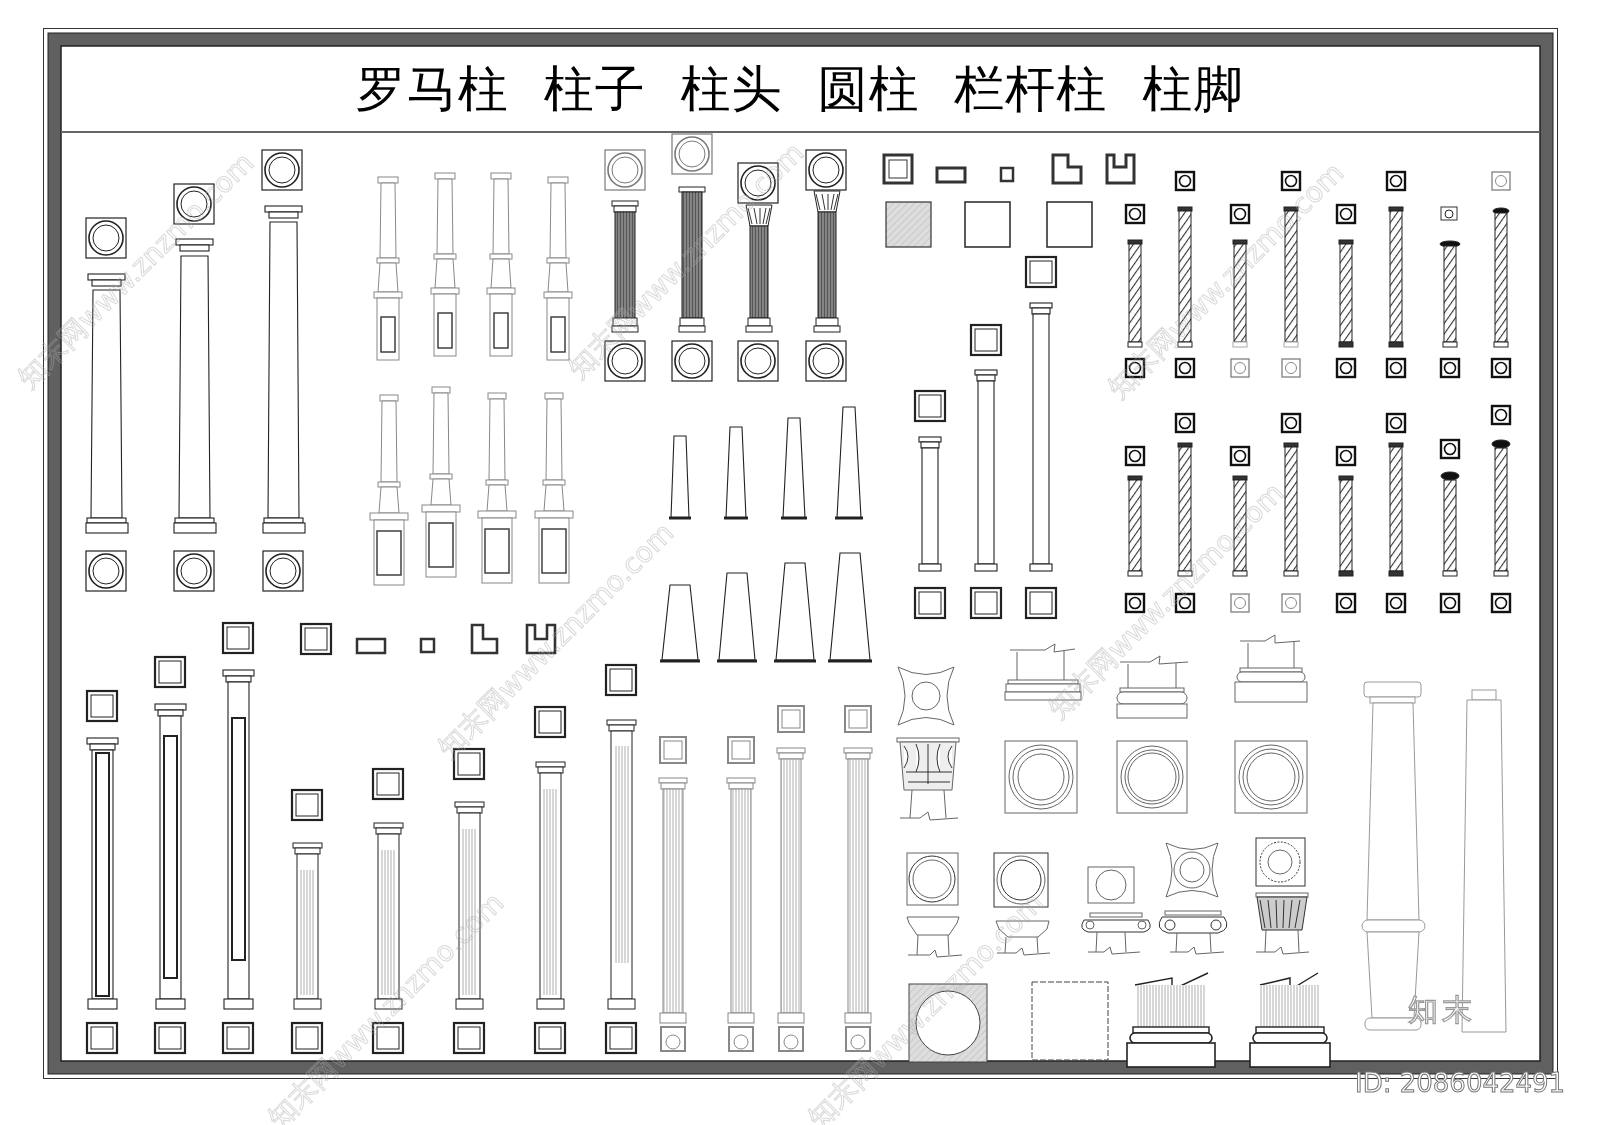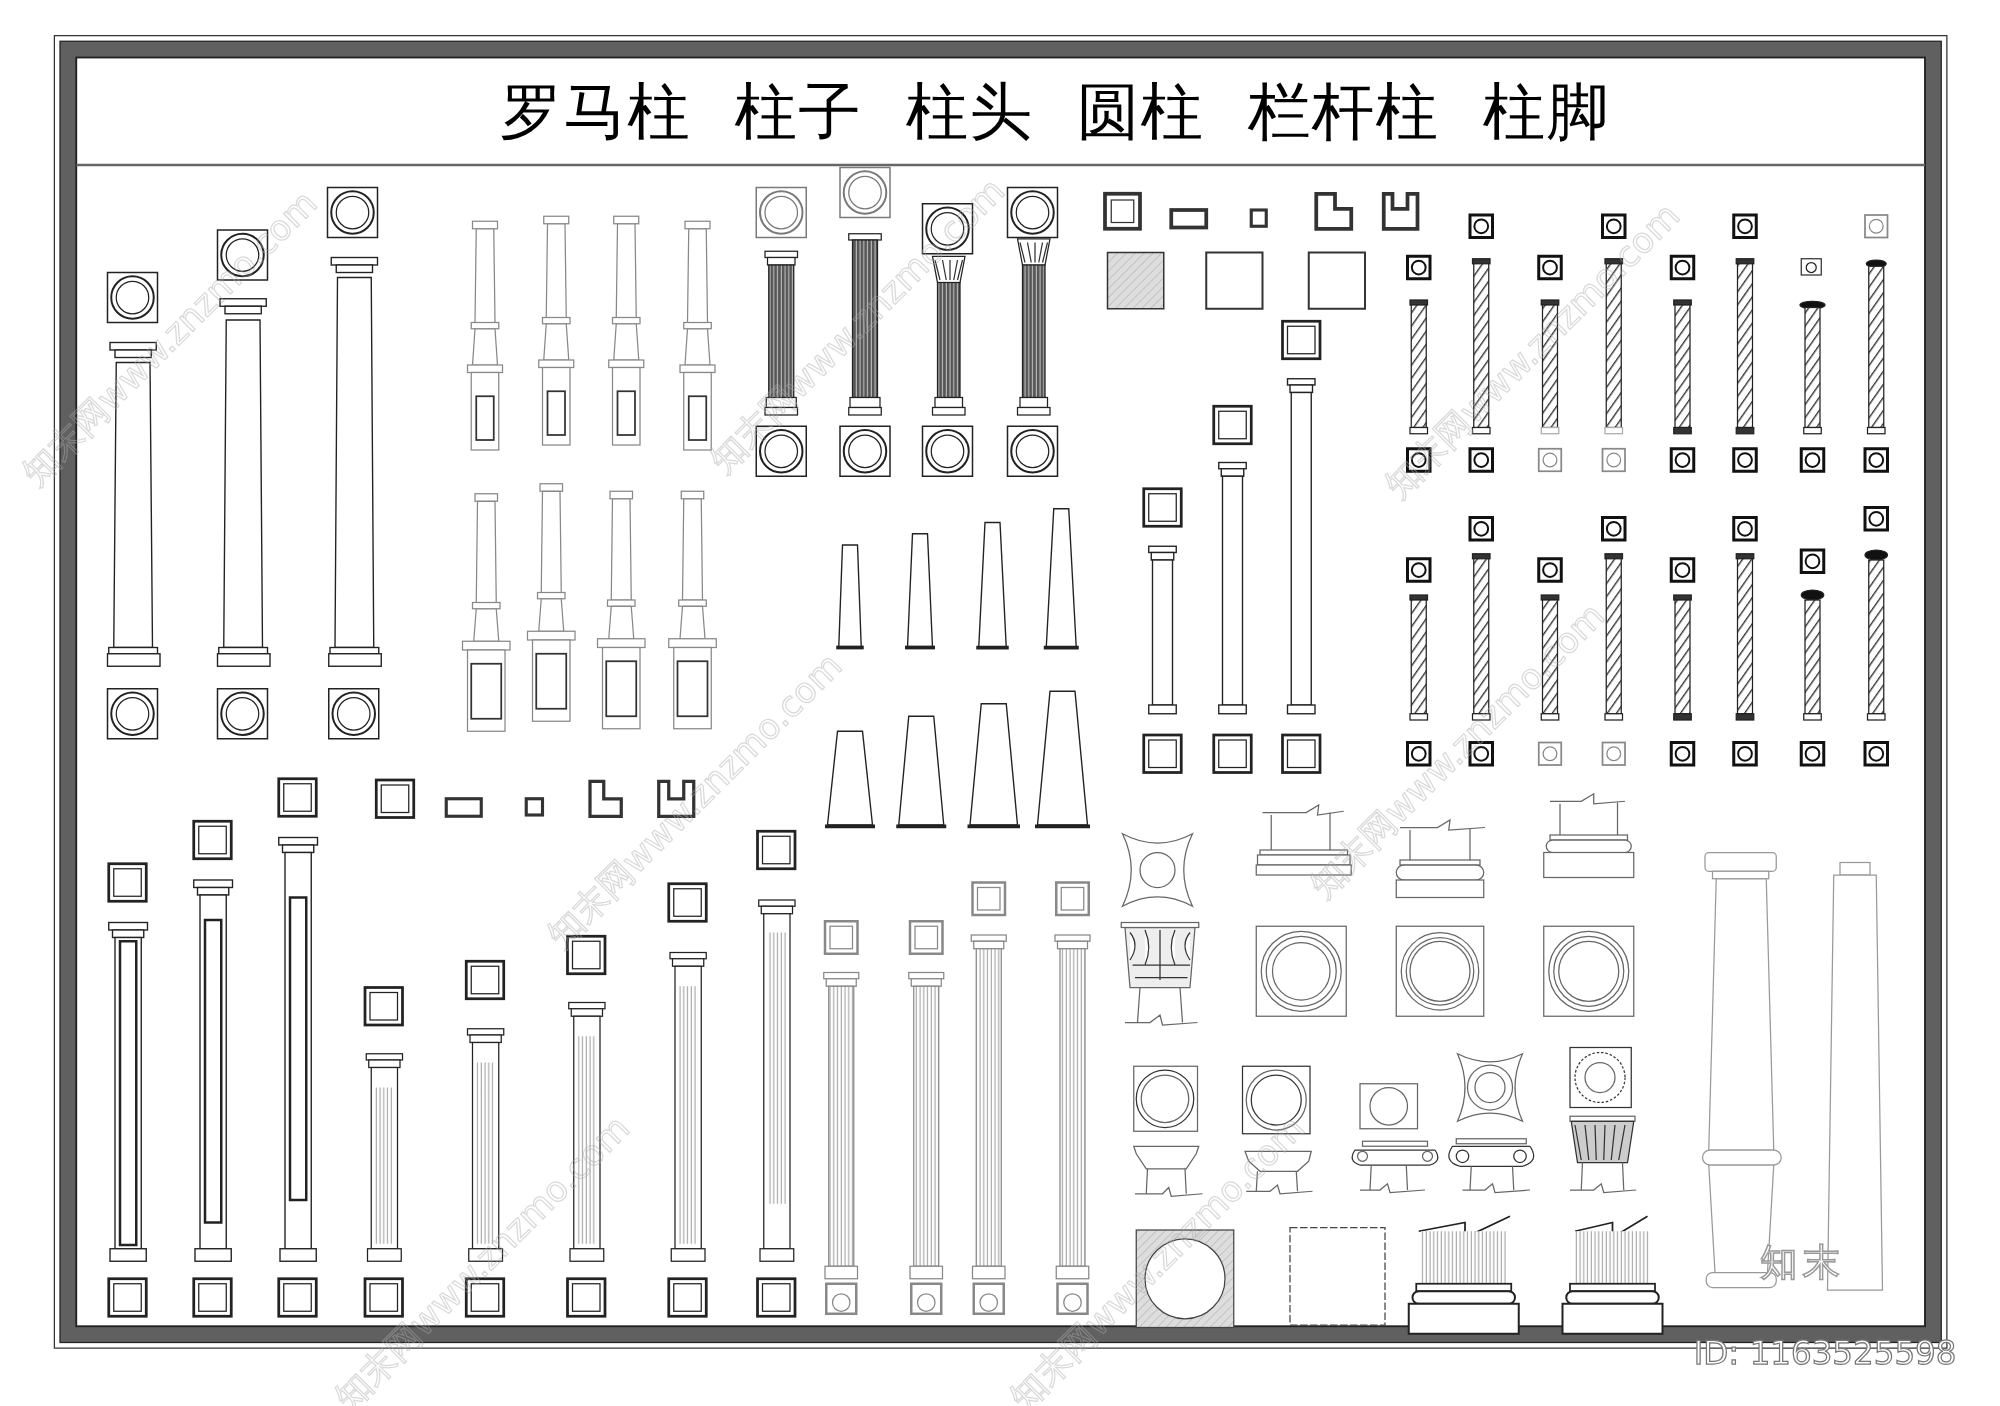--- a/index.html
+++ b/index.html
@@ -1,18 +1,18 @@
 <!DOCTYPE html>
 <html><head>
 <meta charset="utf-8">
 <style>
   html,body{margin:0;padding:0;background:#fff;}
   body{width:1600px;height:1125px;position:relative;overflow:hidden;font-family:"DejaVu Sans",sans-serif;}
   #sheet{position:absolute;left:0;top:0;width:1600px;height:1125px;}
-  .title{position:absolute;left:62px;top:46px;width:1476px;height:86px;display:flex;align-items:center;justify-content:center;font-size:50px;letter-spacing:1px;color:#000;font-family:"DejaVu Sans",sans-serif;word-spacing:18px;padding-left:44px;}
+  .title{position:absolute;left:62px;top:46px;width:1476px;height:86px;display:flex;align-items:center;justify-content:center;font-size:50px;letter-spacing:1px;color:#000;font-family:"DejaVu Sans",sans-serif;word-spacing:18px;}
   .idtag{position:absolute;left:1355px;top:1068px;font-size:26px;color:#fff;-webkit-text-stroke:1px #777;font-family:"DejaVu Sans",sans-serif;letter-spacing:0px;}
   .logo{position:absolute;left:1408px;top:990px;font-size:30px;color:#fff;-webkit-text-stroke:1.2px #999;font-family:"DejaVu Sans",sans-serif;letter-spacing:4px;}
   .wm{position:absolute;font-size:28px;color:rgba(0,0,0,0);-webkit-text-stroke:1px rgba(170,170,170,0.45);transform:rotate(-45deg);transform-origin:left top;white-space:nowrap;font-family:"DejaVu Sans",sans-serif;pointer-events:none;}
 </style>
 </head>
 <body>
 
 <div id="sheet">
 <svg width="1600" height="1125" viewBox="0 0 1600 1125" xmlns="http://www.w3.org/2000/svg">
 
@@ -529,14 +529,14 @@
 
   <div class="wm" style="left:10px;top:370px;">知末网www.znzmo.com</div>
   <div class="wm" style="left:560px;top:360px;">知末网www.znzmo.com</div>
   <div class="wm" style="left:1100px;top:380px;">知末网www.znzmo.com</div>
   <div class="wm" style="left:430px;top:740px;">知末网www.znzmo.com</div>
   <div class="wm" style="left:1040px;top:700px;">知末网www.znzmo.com</div>
   <div class="wm" style="left:260px;top:1110px;">知末网www.znzmo.com</div>
   <div class="wm" style="left:800px;top:1110px;">知末网www.znzmo.com</div>
 
   <div class="logo">知末</div>
-  <div class="idtag">ID: 1163525598</div>
+  <div class="idtag">ID: 2086042491</div>
 </div>
 
 </body></html>

